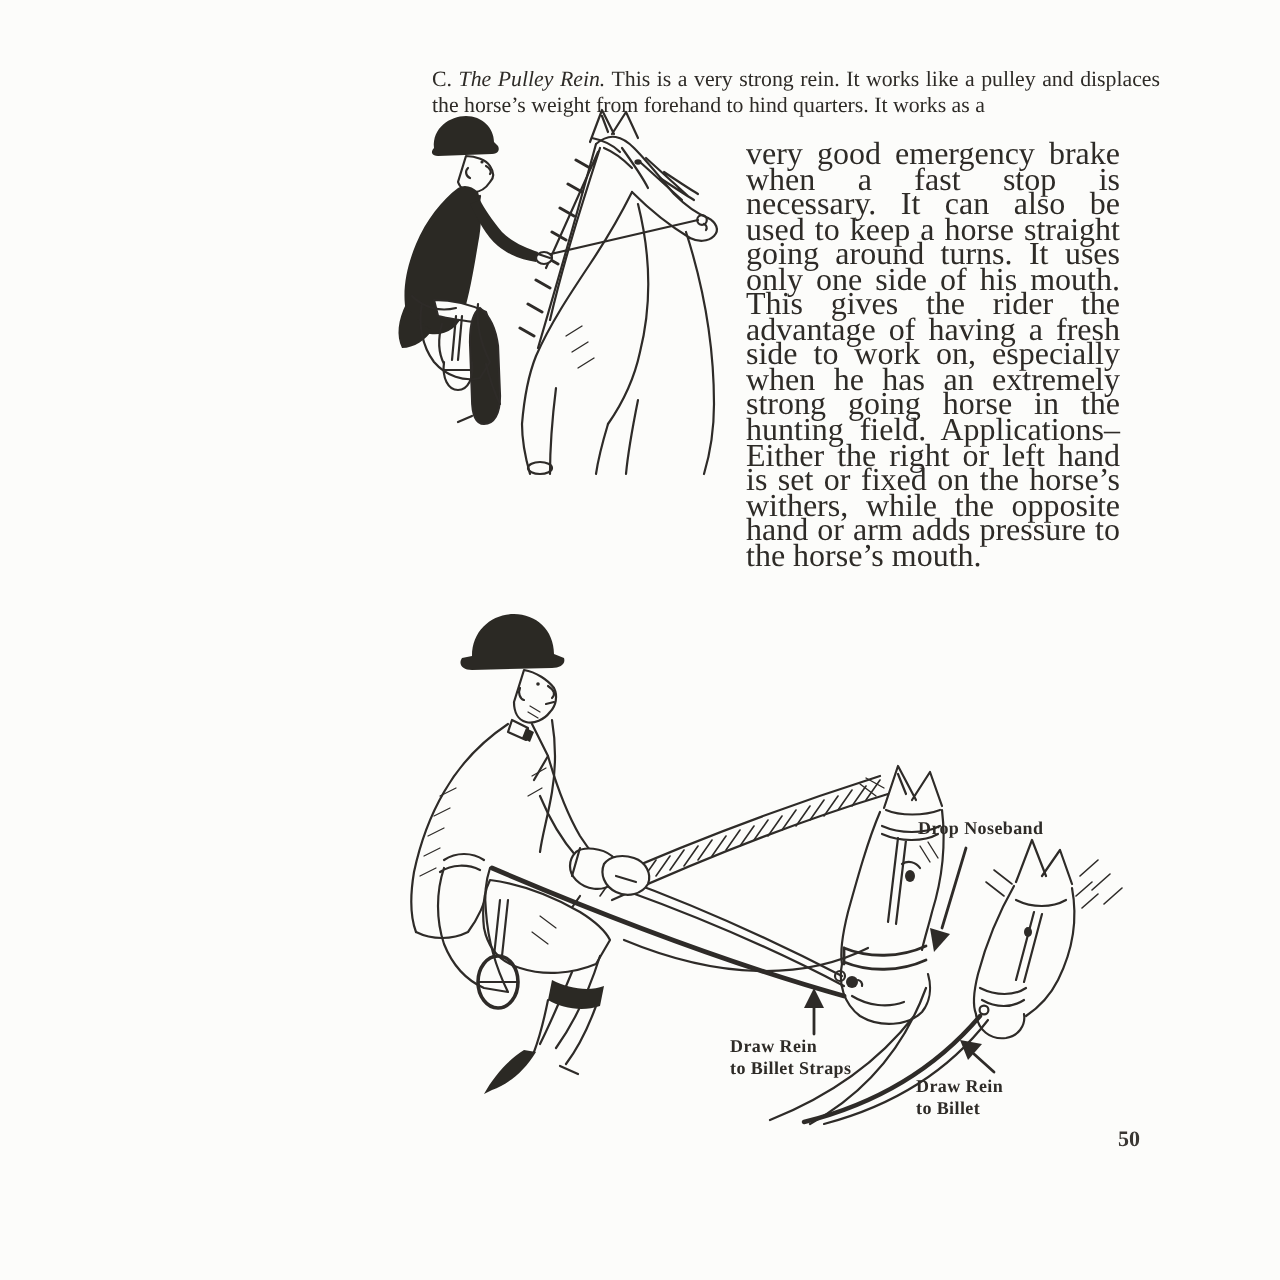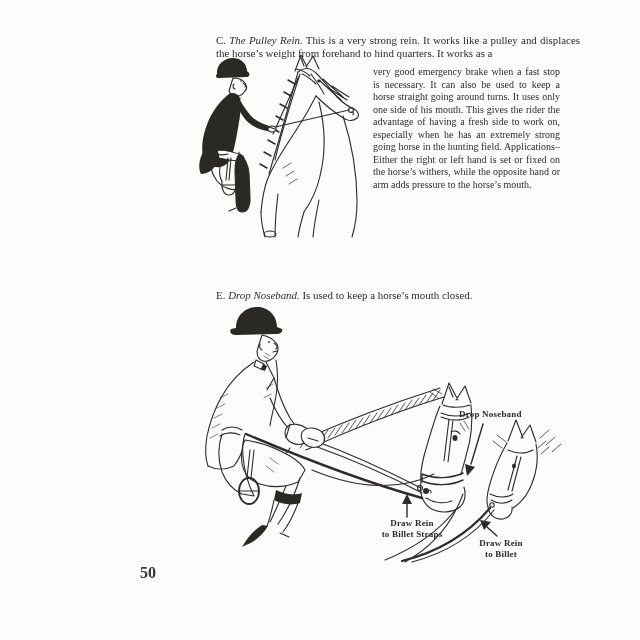--- a/index.html
+++ b/index.html
@@ -3,35 +3,35 @@
 <meta charset="utf-8">
 <style>
   html,body{margin:0;padding:0;background:#e8e8e6;}
   .page{
     position:relative;width:640px;height:640px;background:#fcfcfa;
     font-family:"Liberation Serif",serif;color:#2e2b27;overflow:hidden;
   }
   .para{position:absolute;text-align:justify;font-size:10.9px;line-height:13px;margin-left:20px;}
   .para-intro{left:196px;top:23px;width:364px;}
   .col-right{position:absolute;left:373px;top:56px;width:187px;text-align:justify;
-             font-size:10px;line-height:12.55px;}
+             font-size:16px;line-height:12.55px;}
   .sec-d{left:196px;top:243px;width:364px;}
   .sec-e{left:196px;top:278px;width:364px;}
   .sec-title{font-style:italic;}
   .fig{position:absolute;}
   .fig-1{left:183px;top:50px;}
   .fig-2{left:150px;top:298px;}
   .fig-label{position:absolute;font-family:"Liberation Serif",serif;font-weight:bold;
-             font-size:9px;line-height:10.5px;color:#2e2b27;text-align:center;letter-spacing:.2px;}
+             font-size:9px;line-height:10.5px;color:#2e2b27;text-align:left;letter-spacing:.2px;}
   .fig-label span{display:block;}
   .lab-drop{left:459px;top:409px;width:96px;text-align:left;}
   .lab-billet{left:365px;top:518px;width:94px;}
   .lab-girth{left:458px;top:538px;width:86px;}
-  .page-number{position:absolute;left:140px;top:564px;width:430px;text-align:left;
-               font-size:16px;color:#3a3733;font-weight:bold;}
+  .page-number{position:absolute;left:140px;top:564px;width:430px;text-align:right;
+               font-size:11px;color:#3a3733;font-weight:bold;}
 </style>
 </head>
 <body>
 
 <div class="page">
 
   <p class="para para-intro">
     <span>C.</span>
     <span class="sec-title">The Pulley Rein.</span>
     <span>This is a very strong rein. It works like a pulley and displaces the horse’s weight from forehand to hind quarters. It works as a</span>
@@ -82,25 +82,20 @@
       <path d="M28,102 C26,112 28,123 34,131 C40,138 49,141 57,139 L62,131 C57,121 55,111 56,102"></path>
       <path d="M23,98 C29,104 37,106 45,104"></path>
       <path d="M45,108 L43,130 M48,108 L46,130 M38,112 C36,119 36,126 39,132 M39,131 C38,139 41,145 46,145 C51,145 54,139 53,131 M39,135 L53,135"></path>
       <path d="M60,132 C62,140 64,146 67,152"></path>
     </g>
   </svg>
 
   <p class="col-right">very good emergency brake when a fast stop is necessary. It can also be used to keep a horse straight going around turns. It uses only one side of his mouth. This gives the rider the advantage of having a fresh side to work on, especially when he has an extremely strong going horse in the hunting field. Applications–Either the right or left hand is set or fixed on the horse’s withers, while the opposite hand or arm adds pressure to the horse’s mouth.</p>
 
 
-  <p class="para sec-e">
-    <span>E.</span>
-    <span class="sec-title">Drop Noseband.</span>
-    <span>Is used to keep a horse’s mouth closed.</span>
-  </p>
 
   <svg class="fig fig-2" width="470" height="270" viewBox="0 0 470 270">
     <g fill="none" stroke="#2e2b28" stroke-width="1.1" stroke-linecap="round" stroke-linejoin="round">
 
       <path d="M150,143 C195,123 243,105 290,90 M156,152 C200,132 248,113 294,99"></path>
       <path stroke-width="0.8" d="M150,150 l7,-10 M157,147 l7,-10 M164,145 l7,-10 M171,142 l7,-10 M178,140 l7,-10 M185,137 l7,-10 M192,135 l7,-10 M199,132 l7,-10 M206,130 l7,-10 M213,127 l7,-10 M220,125 l7,-10 M227,122 l7,-10 M234,120 l7,-10 M241,117 l7,-10 M248,115 l7,-10 M255,112 l7,-10 M262,110 l7,-10 M269,107 l7,-10 M276,105 l7,-10 M283,102 l7,-10"></path>
       <path d="M162,172 C210,192 252,192 284,176"></path>
 
       <path d="M292,106 L299,85 L308,102 M306,102 L315,88 L321,105 M299,89 L303,99"></path>
       <path d="M293,107 C300,110 312,110 320,107"></path>

